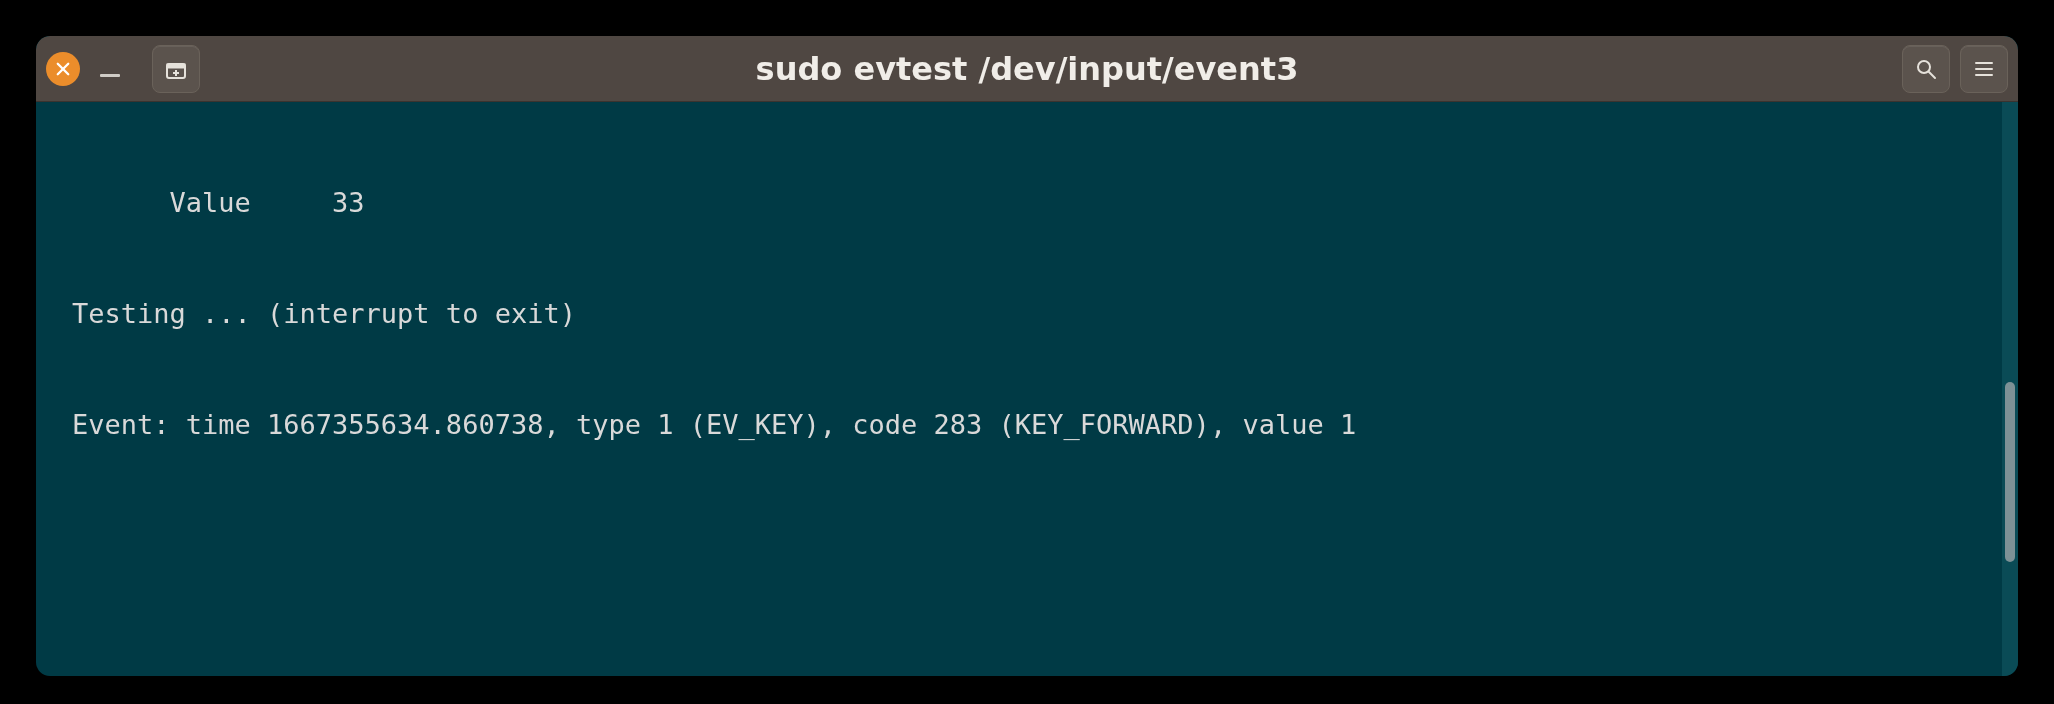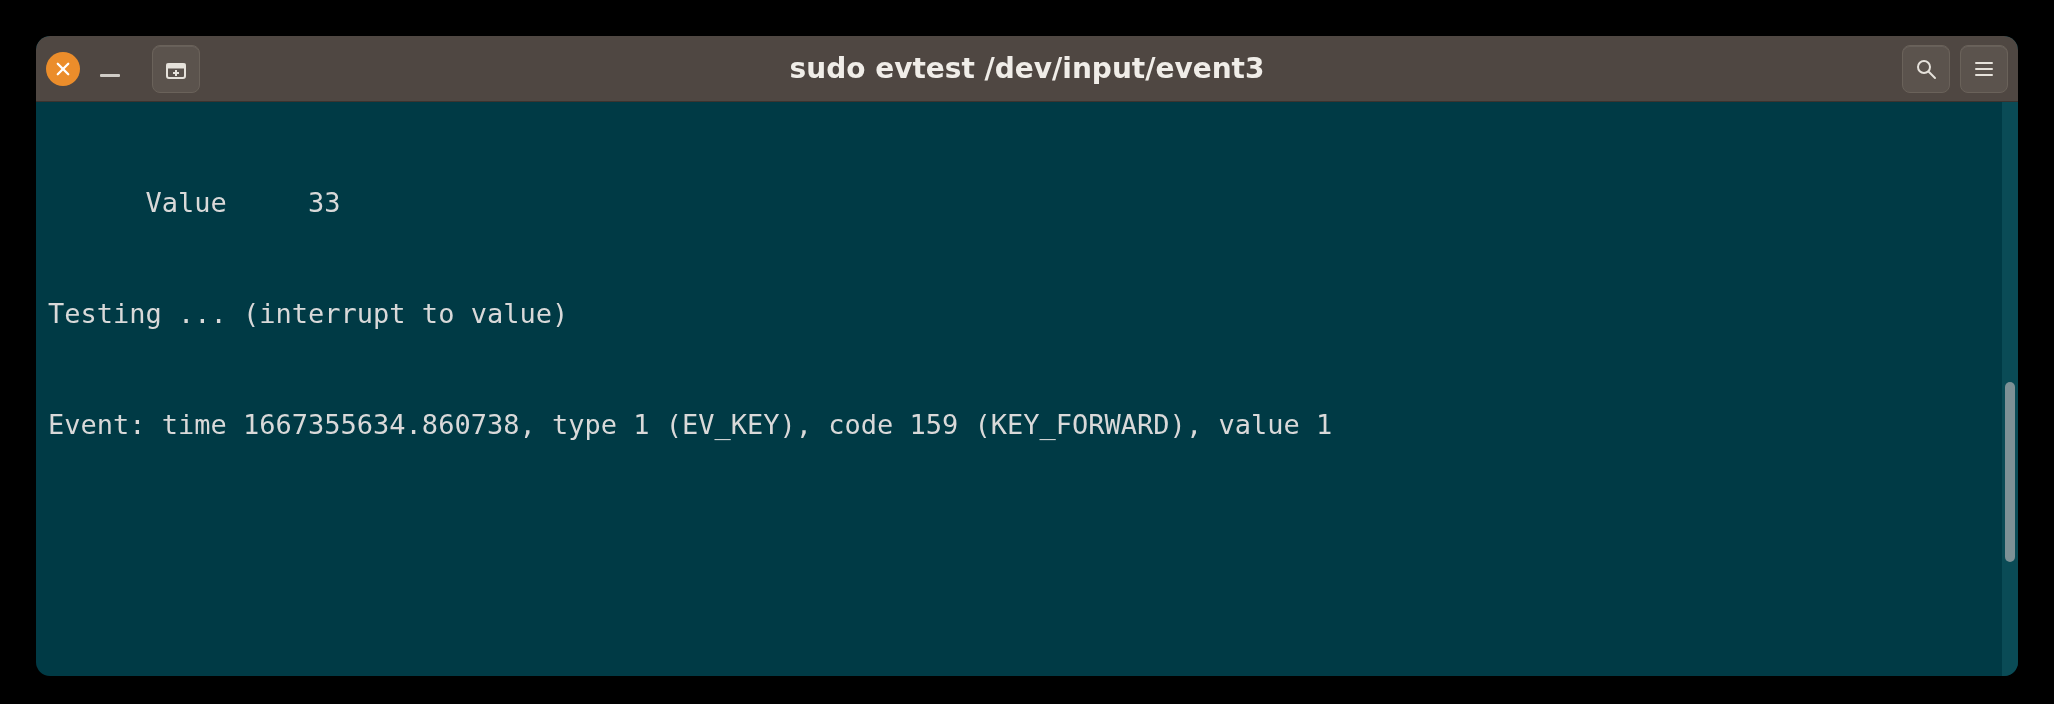--- a/index.html
+++ b/index.html
@@ -34,21 +34,21 @@
     border-bottom: 1px solid #3a332f;
   }
   .tb-left { display: flex; align-items: center; gap: 4px; }
   .tb-right { display: flex; align-items: center; gap: 10px; position: absolute; right: 10px; }
   .tb-center {
     position: absolute;
     left: 0; right: 0;
     text-align: center;
     color: #f0ede8;
     font-weight: 700;
-    font-size: 28px;
+    font-size: 32px;
     pointer-events: none;
   }
   .circle-btn {
     width: 34px; height: 34px;
     border-radius: 50%;
     display: flex; align-items: center; justify-content: center;
     cursor: pointer;
     margin-right: 16px;
   }
   .close-circle { background: #eb8d2b; }
@@ -80,21 +80,21 @@
   .term-content {
     flex: 1;
     padding: 8px 12px;
     color: #d9d9d9;
     font-family: "DejaVu Sans Mono", "Liberation Mono", monospace;
     font-size: 27px;
     line-height: 37px;
     white-space: pre;
     overflow: hidden;
   }
-  .term-content .line { display: block; }
+  .term-content .line { display: block; margin-left: 24px; }
   .scrollbar {
     width: 16px;
     background: #0a4b56;
     position: relative;
     flex-shrink: 0;
   }
   .scroll-thumb {
     position: absolute;
     left: 3px; right: 3px;
     top: 280px;
@@ -140,22 +140,22 @@
           <line x1="4" y1="12" x2="20" y2="12" stroke="#e6e2db" stroke-width="2" stroke-linecap="round"></line>
           <line x1="4" y1="18" x2="20" y2="18" stroke="#e6e2db" stroke-width="2" stroke-linecap="round"></line>
         </svg>
       </div>
     </div>
   </div>
 
   <div class="term-area">
     <div class="term-content">
       <span class="line">      Value     33</span>
-      <span class="line">Testing ... (interrupt to value)</span>
-      <span class="line">Event: time 1667355634.860738, type 1 (EV_KEY), code 159 (KEY_FORWARD), value 1</span>
+      <span class="line">Testing ... (interrupt to exit)</span>
+      <span class="line">Event: time 1667355634.860738, type 1 (EV_KEY), code 283 (KEY_FORWARD), value 1</span>
       
       
       
       
       
     </div>
     <div class="scrollbar">
       <div class="scroll-thumb"></div>
     </div>
   </div>

